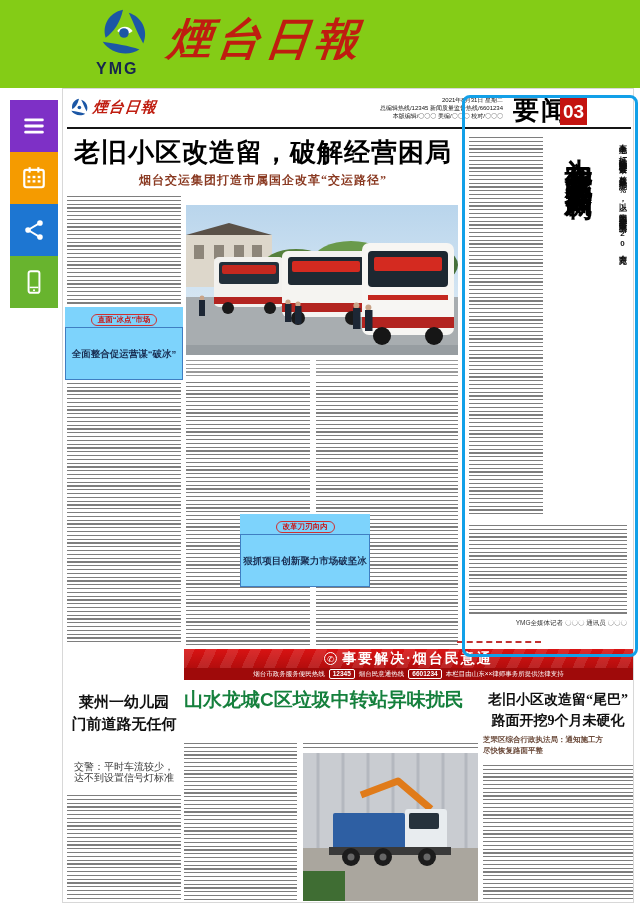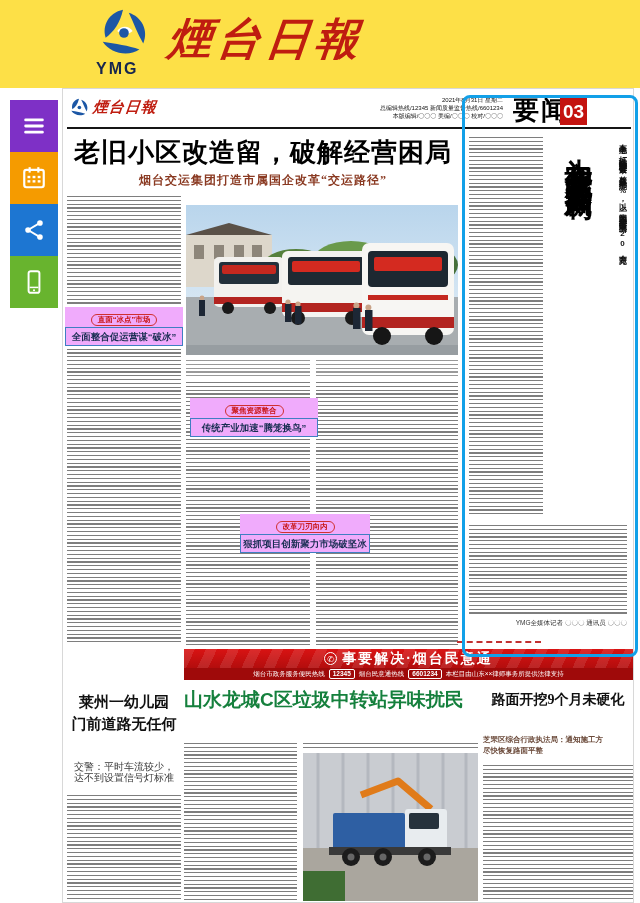--- a/index.html
+++ b/index.html
@@ -1,19 +1,19 @@
 <!DOCTYPE html>
 <html><head>
 <meta charset="utf-8">
 <style>
   html,body{margin:0;padding:0;background:#fff;}
   .stage{position:relative;width:640px;height:903px;background:#fff;overflow:hidden;
          font-family:"Liberation Sans",sans-serif;}
   
-  .hdr{position:absolute;left:0;top:0;width:640px;height:88px;background:#fde047;}
+  .hdr{position:absolute;left:0;top:0;width:640px;height:88px;background:#84cc16;}
   .logo{position:absolute;left:94px;top:6px;width:70px;height:76px;}
   .logo svg{display:block;}
   .logo-abbr{position:absolute;left:2px;top:54px;font-size:16px;font-weight:bold;
              color:#17264e;letter-spacing:2px;}
   .callig{position:absolute;left:168px;top:10px;font-family:"Liberation Serif",serif;
           font-size:44px;font-weight:900;font-style:italic;color:#bf1d10;
           letter-spacing:5px;transform:skewX(-6deg);white-space:nowrap;}
   
   .tools{position:absolute;left:10px;top:100px;width:48px;}
   .tool{width:48px;height:52px;display:flex;align-items:center;justify-content:center;}
@@ -34,25 +34,25 @@
   .yaowen{left:450px;top:4px;font-size:26px;font-weight:900;color:#000;letter-spacing:2px;}
   .pagenum{left:497px;top:9px;width:27px;height:27px;background:#c41310;color:#fff;
            font-size:19px;font-weight:bold;display:flex;align-items:center;justify-content:center;}
   .mastrule{left:4px;top:38px;width:564px;height:2px;background:#151515;}
   
   .headline{left:4px;top:46px;width:392px;text-align:center;font-size:26px;font-weight:900;
             color:#000;letter-spacing:1px;white-space:nowrap;}
   .subhead{left:4px;top:83px;width:392px;text-align:center;font-family:"Liberation Serif",serif;
            font-size:12px;font-weight:bold;color:#8a3a22;letter-spacing:1px;}
   .photo{left:123px;top:116px;width:272px;height:150px;}
-  .secbox{position:absolute;z-index:3;background:#f0abfc;text-align:center;padding-top:1px;}
+  .secbox{position:absolute;z-index:3;background:#7dd3fc;text-align:center;padding-top:1px;}
   .seclabel{display:inline-block;font-size:7.5px;font-weight:bold;color:#c91616;
             border:1px solid #d03030;border-radius:8px;padding:0 6px;line-height:10px;}
   .sectitle{border:1px solid #3f7ec2;font-size:9.5px;font-weight:bold;color:#182d52;
-            line-height:13px;padding:2px 2px;margin-top:1px;white-space:nowrap;}
+            line-height:13px;padding:19px 2px;margin-top:1px;white-space:nowrap;}
   
   .bluframe{left:399px;top:6px;width:170px;height:556px;border:3px solid #12a0e8;
             border-radius:8px;z-index:6;pointer-events:none;}
   .vhead{left:484px;top:47px;width:60px;height:396px;writing-mode:vertical-rl;
          text-orientation:upright;font-size:28px;font-weight:900;color:#000;
          letter-spacing:3px;line-height:58px;}
   .vkick{left:548px;top:48px;width:16px;height:436px;writing-mode:vertical-rl;
          text-orientation:upright;font-size:8px;font-weight:600;color:#111;letter-spacing:1px;}
   .byline{left:406px;top:530px;width:158px;text-align:right;font-size:6.5px;color:#333;}
   .reddash{left:394px;top:552px;width:84px;height:0;border-top:2px dashed #c23030;}
@@ -241,24 +241,20 @@
           </g>
       </g>
     </svg>
 
     <div class="greek light" style="left:123px;top:271px;width:124px;height:17px;"></div>
     <div class="greek light" style="left:253px;top:271px;width:142px;height:17px;"></div>
 
     <div class="greek" style="left:123px;top:293px;width:124px;height:263px;"></div>
     <div class="greek" style="left:253px;top:293px;width:142px;height:263px;"></div>
 
-    <div class="secbox" style="left:127px;top:309px;width:128px;">
-      <div class="seclabel">聚焦资源整合</div>
-      <div class="sectitle">传统产业加速“腾笼换鸟”</div>
-    </div>
     <div class="secbox" style="left:177px;top:425px;width:130px;">
       <div class="seclabel">改革刀刃向内</div>
       <div class="sectitle">狠抓项目创新聚力市场破坚冰</div>
     </div>
 
     <div class="abs bluframe"></div>
     <div class="greek" style="left:406px;top:48px;width:74px;height:380px;"></div>
     <div class="abs vhead">为客户节能就是为客户赢利</div>
     <div class="abs vkick">东方电子：打造综合能源管理全链条，整体单耗节能5%以上，为园区用户年节省能耗支出520余万元</div>
     <div class="greek" style="left:406px;top:436px;width:158px;height:90px;"></div>
@@ -313,20 +309,21 @@
       <rect x="26" y="94" width="122" height="8" fill="#3a3a3a"></rect>
       <circle cx="48" cy="104" r="9" fill="#1c1c1c"></circle>
         <circle cx="48" cy="104" r="3.5" fill="#666"></circle>
       <circle cx="80" cy="104" r="9" fill="#1c1c1c"></circle>
         <circle cx="80" cy="104" r="3.5" fill="#666"></circle>
       <circle cx="124" cy="104" r="9" fill="#1c1c1c"></circle>
         <circle cx="124" cy="104" r="3.5" fill="#666"></circle>
     </svg>
 
     <div class="abs serifhead ra-head">
+      <div>老旧小区改造留“尾巴”</div>
       <div>路面开挖9个月未硬化</div>
     </div>
     <div class="abs ra-sub">
       <div>芝罘区综合行政执法局：通知施工方</div>
       <div>尽快恢复路面平整</div>
     </div>
     <div class="greek" style="left:420px;top:676px;width:150px;height:136px;"></div>
 
   </div>
 </div>

